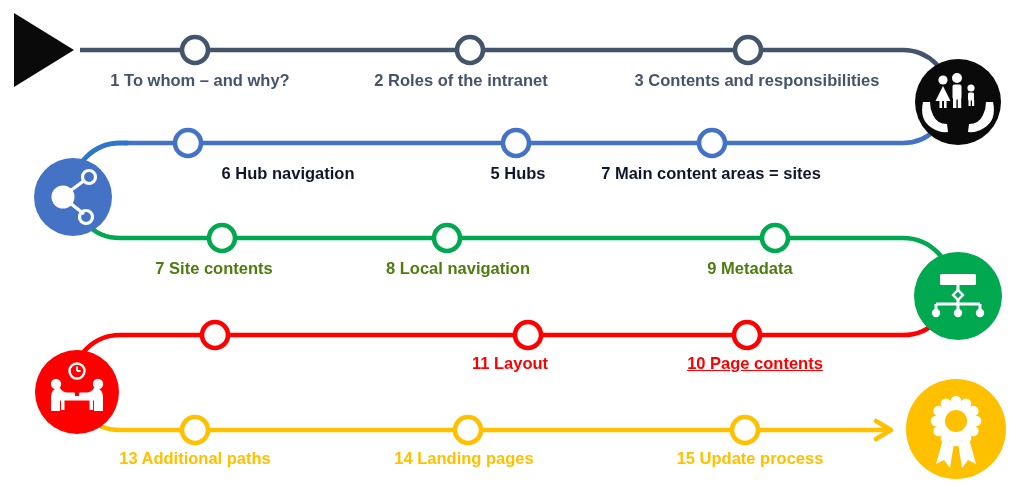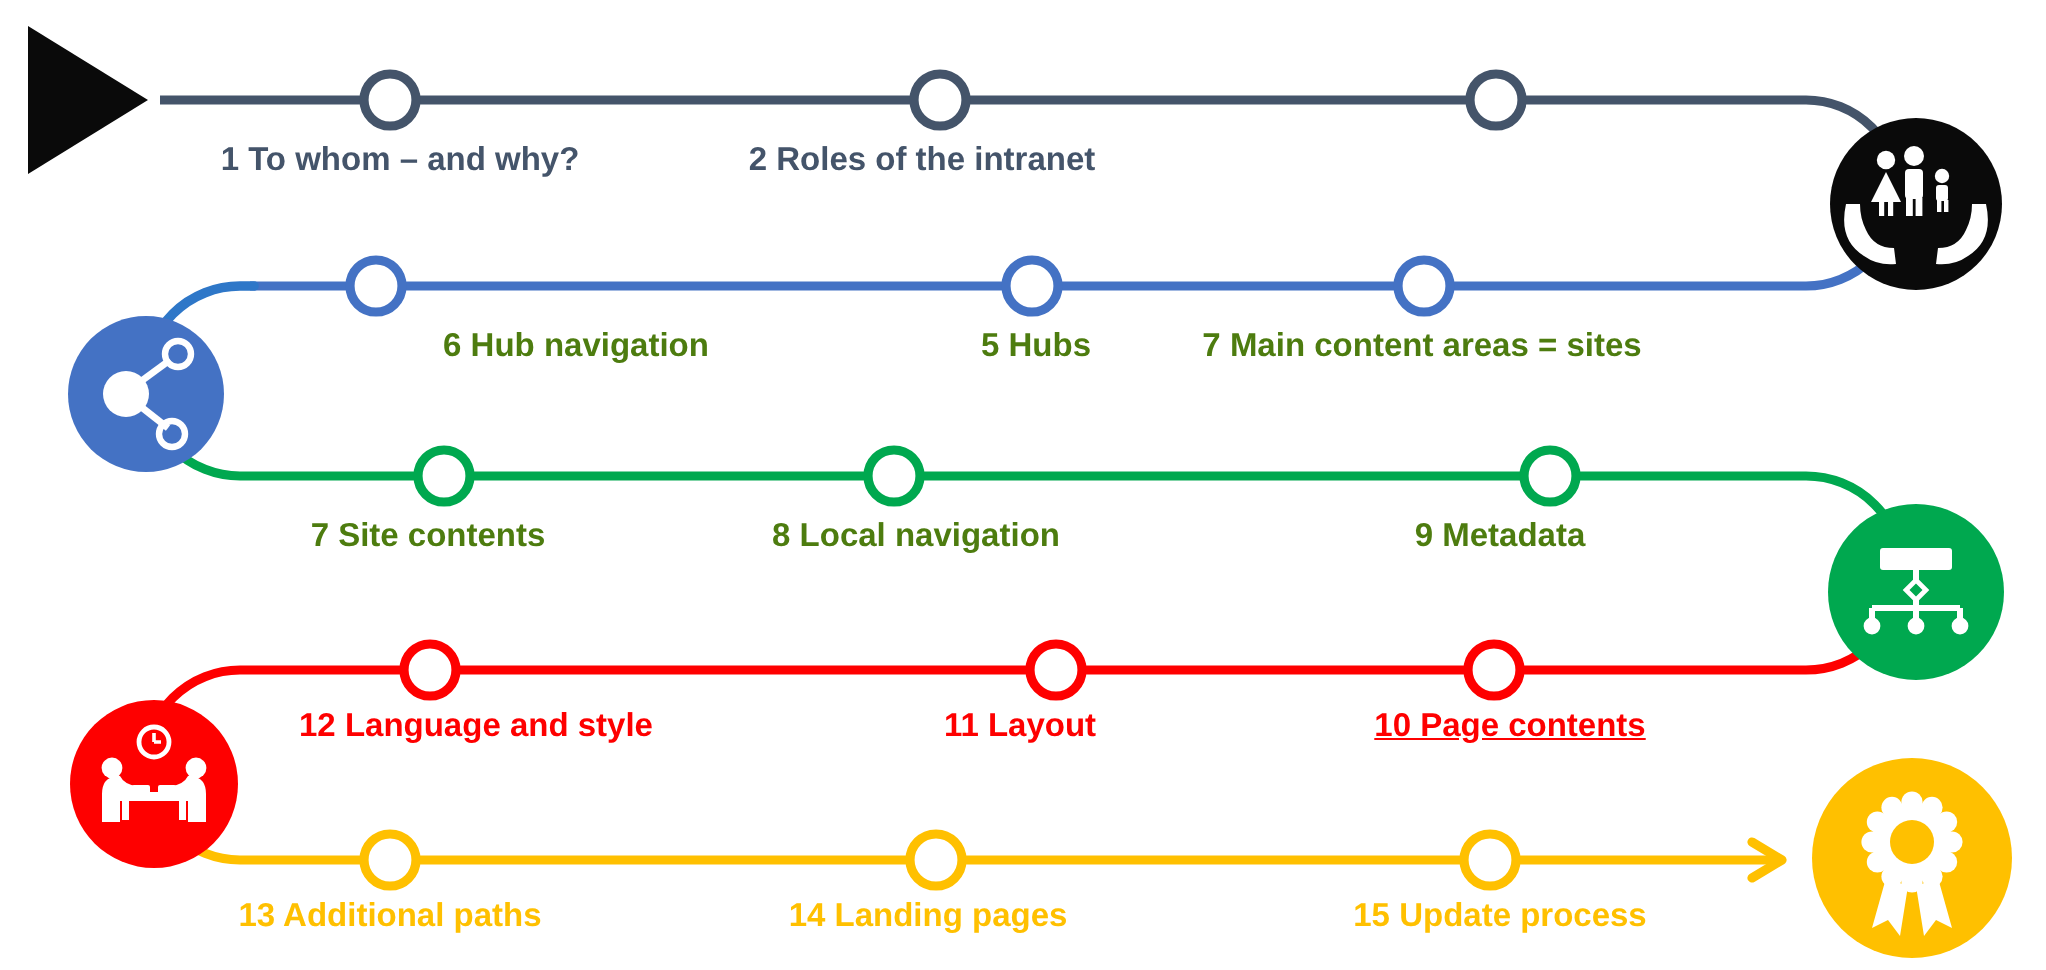--- a/index.html
+++ b/index.html
@@ -14,21 +14,21 @@
   .path-layer{position:absolute;left:0;top:0;width:1023px;height:485px;}
   .label{
     position:absolute;
     transform:translateX(-50%);
     white-space:nowrap;
     font-weight:700;
     font-size:16.5px;
     letter-spacing:0px;
   }
   .c-dark{color:#44546A;}
-  .c-blue{color:#4d7c0f;}
+  .c-blue{color:#0f172a;}
   .c-green{color:#4d7c0f;}
   .c-red{color:#FE0000;}
   .c-gold{color:#FFC000;}
 </style>
 </head>
 <body>
 
 <div class="canvas">
 
   <svg class="path-layer" viewBox="0 0 1023 485" aria-hidden="true">
@@ -145,30 +145,30 @@
         <circle cx="956" cy="421" r="20"></circle>
         <polygon points="943,439 954,443 950,468 944,460 936,464"></polygon>
         <polygon points="969,439 958,443 962,468 968,460 976,464"></polygon>
       </g>
       <circle cx="956" cy="421" r="11" fill="#FFC000"></circle>
     </g>
   </svg>
 
   <div class="label c-dark" style="left:200px;top:71px;">1 To whom – and why?</div>
   <div class="label c-dark" style="left:461px;top:71px;">2 Roles of the intranet</div>
+  <div class="label c-dark" style="left:757px;top:71px;">3 Contents and responsibilities</div>
 
   <div class="label c-blue" style="left:288px;top:164px;">6 Hub navigation</div>
   <div class="label c-blue" style="left:518px;top:164px;">5 Hubs</div>
   <div class="label c-blue" style="left:711px;top:164px;">7 Main content areas = sites</div>
 
   <div class="label c-green" style="left:214px;top:259px;">7 Site contents</div>
   <div class="label c-green" style="left:458px;top:259px;">8 Local navigation</div>
   <div class="label c-green" style="left:750px;top:259px;">9 Metadata</div>
 
-  <div class="label c-red" style="left:238px;top:354px;">12 Language and style</div>
   <div class="label c-red" style="left:510px;top:354px;">11 Layout</div>
   <div class="label c-red" style="left:755px;top:354px;text-decoration:underline;">10 Page contents</div>
 
   <div class="label c-gold" style="left:195px;top:449px;">13 Additional paths</div>
   <div class="label c-gold" style="left:464px;top:449px;">14 Landing pages</div>
   <div class="label c-gold" style="left:750px;top:449px;">15 Update process</div>
 
 </div>
 
 </body></html>

